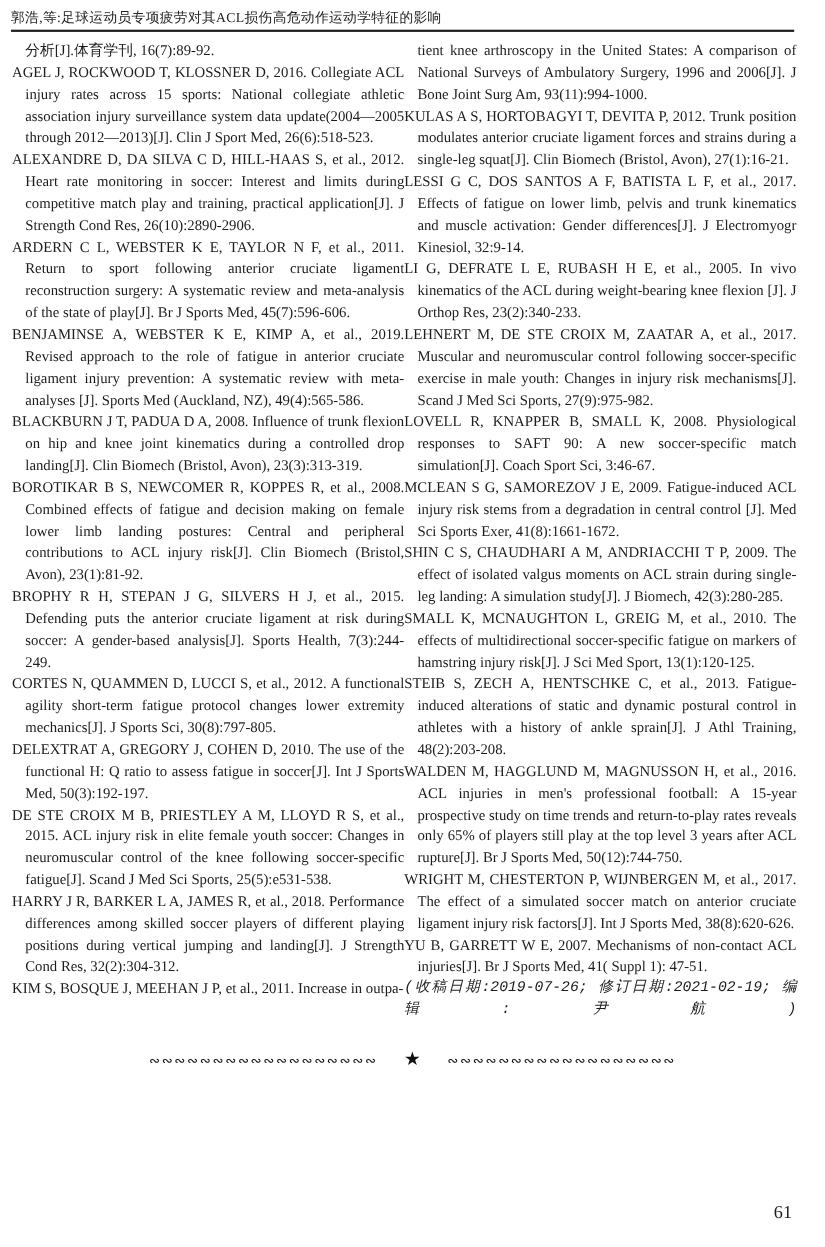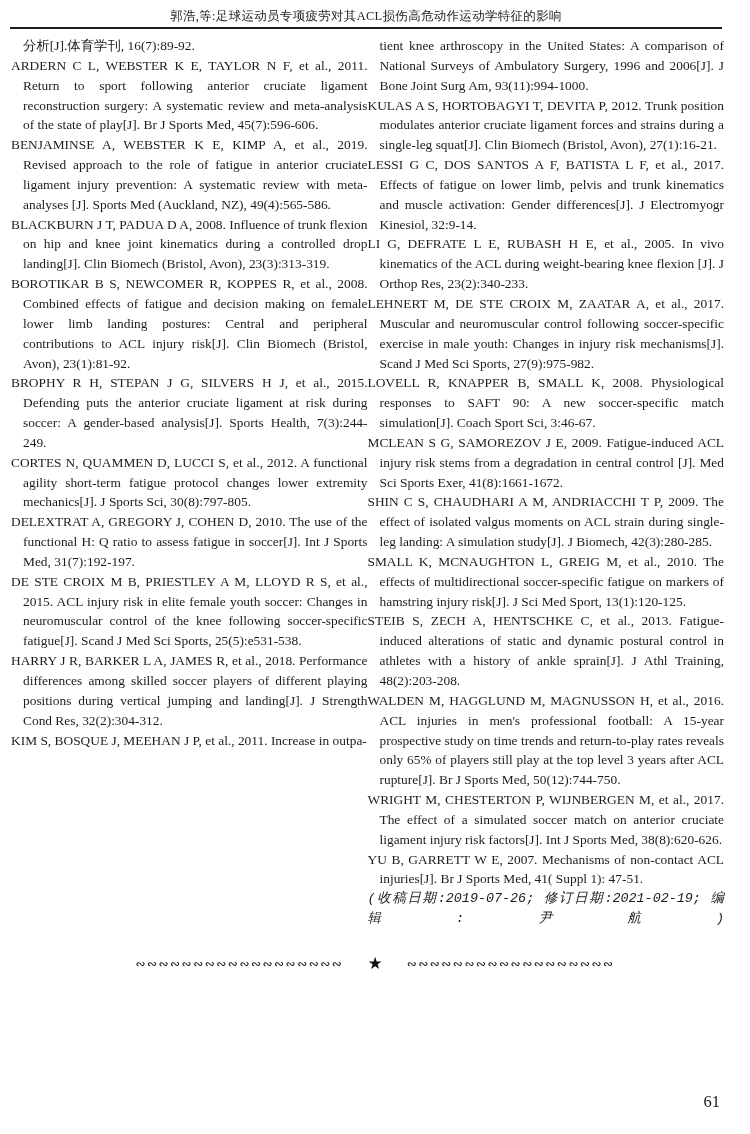--- a/index.html
+++ b/index.html
@@ -11,21 +11,21 @@
     background: #ffffff;
     font-family: "Liberation Serif", "DejaVu Serif", serif;
     color: #1c1c1c;
     overflow: hidden;
   }
   .running-title {
     position: absolute;
     top: 8px;
     left: 10px;
     right: 28px;
-    text-align: center;
+    text-align: left;
     font-size: 12.5px;
     letter-spacing: 0.3px;
     color: #222;
     white-space: nowrap;
   }
   .header-rule {
     position: absolute;
     top: 27px;
     left: 10px;
     width: 712px;
@@ -92,27 +92,29 @@
 <div class="page">
 
   <div class="running-title">郭浩,等:足球运动员专项疲劳对其ACL损伤高危动作运动学特征的影响</div>
 
   <div class="header-rule"></div>
 
   <div class="columns">
     <div class="column">
       <p class="cont">分析[J].体育学刊, 16(7):89-92.</p>
       <div>
+          <p class="ref">AGEL J, ROCKWOOD T, KLOSSNER D, 2016. Collegiate ACL injury rates across 15 sports: National collegiate athletic association injury surveillance system data update(2004—2005 through 2012—2013)[J]. Clin J Sport Med, 26(6):518-523.</p>
+          <p class="ref">ALEXANDRE D, DA SILVA C D, HILL-HAAS S, et al., 2012. Heart rate monitoring in soccer: Interest and limits during competitive match play and training, practical application[J]. J Strength Cond Res, 26(10):2890-2906.</p>
           <p class="ref">ARDERN C L, WEBSTER K E, TAYLOR N F, et al., 2011. Return to sport following anterior cruciate ligament reconstruction surgery: A systematic review and meta-analysis of the state of play[J]. Br J Sports Med, 45(7):596-606.</p>
           <p class="ref">BENJAMINSE A, WEBSTER K E, KIMP A, et al., 2019. Revised approach to the role of fatigue in anterior cruciate ligament injury prevention: A systematic review with meta-analyses [J]. Sports Med (Auckland, NZ), 49(4):565-586.</p>
           <p class="ref">BLACKBURN J T, PADUA D A, 2008. Influence of trunk flexion on hip and knee joint kinematics during a controlled drop landing[J]. Clin Biomech (Bristol, Avon), 23(3):313-319.</p>
           <p class="ref">BOROTIKAR B S, NEWCOMER R, KOPPES R, et al., 2008. Combined effects of fatigue and decision making on female lower limb landing postures: Central and peripheral contributions to ACL injury risk[J]. Clin Biomech (Bristol, Avon), 23(1):81-92.</p>
           <p class="ref">BROPHY R H, STEPAN J G, SILVERS H J, et al., 2015. Defending puts the anterior cruciate ligament at risk during soccer: A gender-based analysis[J]. Sports Health, 7(3):244-249.</p>
           <p class="ref">CORTES N, QUAMMEN D, LUCCI S, et al., 2012. A functional agility short-term fatigue protocol changes lower extremity mechanics[J]. J Sports Sci, 30(8):797-805.</p>
-          <p class="ref">DELEXTRAT A, GREGORY J, COHEN D, 2010. The use of the functional H: Q ratio to assess fatigue in soccer[J]. Int J Sports Med, 31(7):192-197.</p>
+          <p class="ref">DELEXTRAT A, GREGORY J, COHEN D, 2010. The use of the functional H: Q ratio to assess fatigue in soccer[J]. Int J Sports Med, 50(3):192-197.</p>
           <p class="ref">DE STE CROIX M B, PRIESTLEY A M, LLOYD R S, et al., 2015. ACL injury risk in elite female youth soccer: Changes in neuromuscular control of the knee following soccer-specific fatigue[J]. Scand J Med Sci Sports, 25(5):e531-538.</p>
           <p class="ref">HARRY J R, BARKER L A, JAMES R, et al., 2018. Performance differences among skilled soccer players of different playing positions during vertical jumping and landing[J]. J Strength Cond Res, 32(2):304-312.</p>
           <p class="ref">KIM S, BOSQUE J, MEEHAN J P, et al., 2011. Increase in outpa-</p>
         </div>
     </div>
 
     <div class="column">
       <p class="cont">tient knee arthroscopy in the United States: A comparison of National Surveys of Ambulatory Surgery, 1996 and 2006[J]. J Bone Joint Surg Am, 93(11):994-1000.</p>
       <div>
           <p class="ref">KULAS A S, HORTOBAGYI T, DEVITA P, 2012. Trunk position modulates anterior cruciate ligament forces and strains during a single-leg squat[J]. Clin Biomech (Bristol, Avon), 27(1):16-21.</p>

